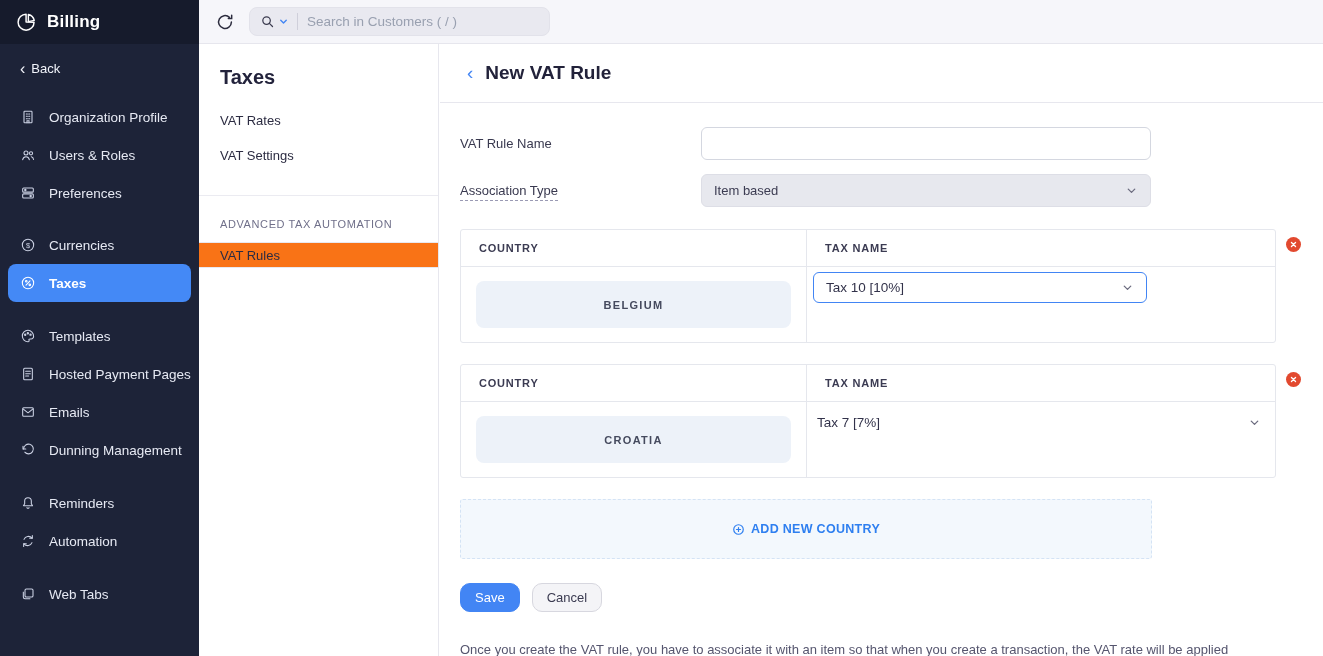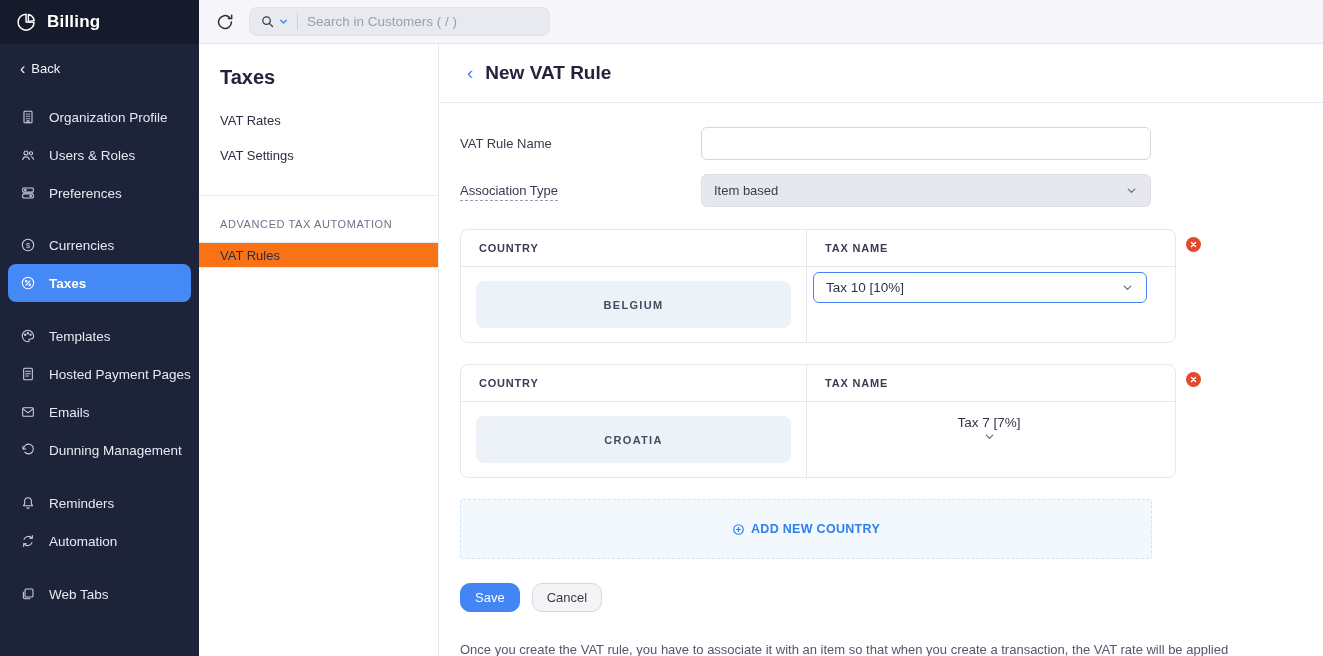--- a/index.html
+++ b/index.html
@@ -63,35 +63,35 @@
   .form-label { width:241px; font-size:13px; color:#39394f; }
   .dashed-u { border-bottom:1px dashed #9a9ab4; padding-bottom:2px; }
   .text-input { width:450px; height:33px; border:1px solid #d4d7e0; border-radius:6px;
     font-size:13px; padding:0 12px; color:#32324a; outline:none; font-family:"Liberation Sans",sans-serif; }
   .select-ctl { width:450px; height:33px; background:#e7e8ee; border:1px solid #dddee6; border-radius:6px;
     display:flex; align-items:center; justify-content:space-between; padding:0 12px; cursor:pointer; }
   .select-ctl .val { font-size:13px; color:#3c3c52; }
   .chev-dn { width:13px; height:13px; color:#6b6b7e; flex:0 0 13px; }
 
   .cards { margin-top:22px; }
-  .rule-card { width:716px; border:1px solid #e5e7ed; border-radius:8px; position:relative; background:#fff; }
+  .rule-card { width:816px; border:1px solid #e5e7ed; border-radius:3px; position:relative; background:#fff; }
   .rule-card + .rule-card { margin-top:21px; }
   .card-head { display:grid; grid-template-columns:346px 1fr; height:37px; border-bottom:1px solid #e5e7ed; }
   .card-head .hcell { display:flex; align-items:center; padding-left:18px; font-size:11px; font-weight:700;
     letter-spacing:.8px; color:#3b3b52; }
   .card-head .hcell:first-child { border-right:1px solid #e5e7ed; }
   .card-body { display:grid; grid-template-columns:346px 1fr; height:75px; }
   .ccell { position:relative; }
   .ccell:first-child { border-right:1px solid #e5e7ed; display:flex; align-items:center; justify-content:center; }
   .country-badge { width:315px; height:47px; background:#edf2f9; border-radius:8px; display:flex;
     align-items:center; justify-content:center; font-size:11px; font-weight:700; letter-spacing:1.3px; color:#454a5e; }
   .tax-select { display:flex; align-items:center; justify-content:space-between; cursor:pointer; }
   .tax-select.focused { margin:5px 0 0 6px; width:334px; height:31px; border:1px solid #4285f4;
     border-radius:6px; padding:0 12px; background:#fff; }
-  .tax-select.plain { margin:13px 14px 0 10px;flex-direction:column; }
+  .tax-select.plain { margin:13px 14px 0 10px; }
   .tax-select .tval { font-size:13.5px; color:#32324a; }
   .delete-btn { position:absolute; right:-26px; top:7px; width:15px; height:15px; border-radius:50%;
     background:#e2492f; display:flex; align-items:center; justify-content:center; cursor:pointer; }
   .delete-btn svg { width:7px; height:7px; color:#fff; }
 
   .add-panel { margin-top:21px; width:692px; height:60px; background:#f3f8fd; border:1px dashed #d4e3f5;
     border-radius:3px; display:flex; align-items:center; justify-content:center; cursor:pointer; }
   .add-panel svg { width:13px; height:13px; color:#2e7ff0; margin-right:6px; }
   .add-label { font-size:12.5px; font-weight:700; letter-spacing:.3px; color:#2e7ff0; }
 

